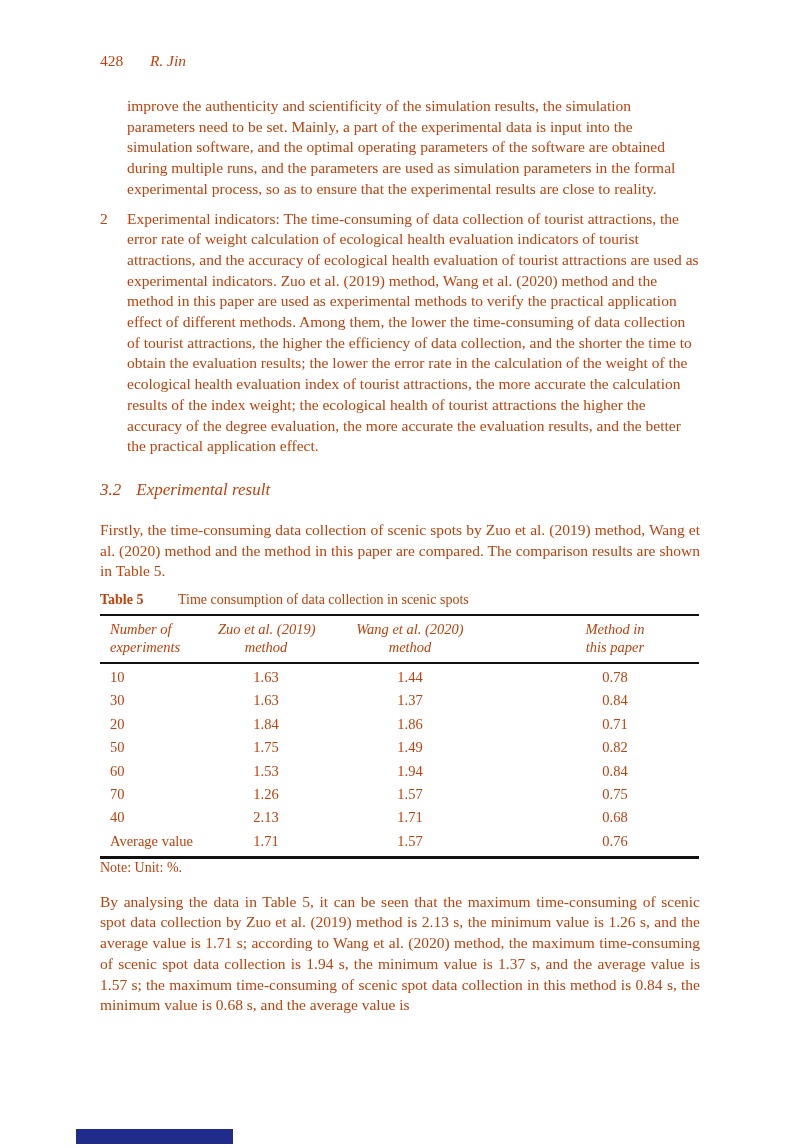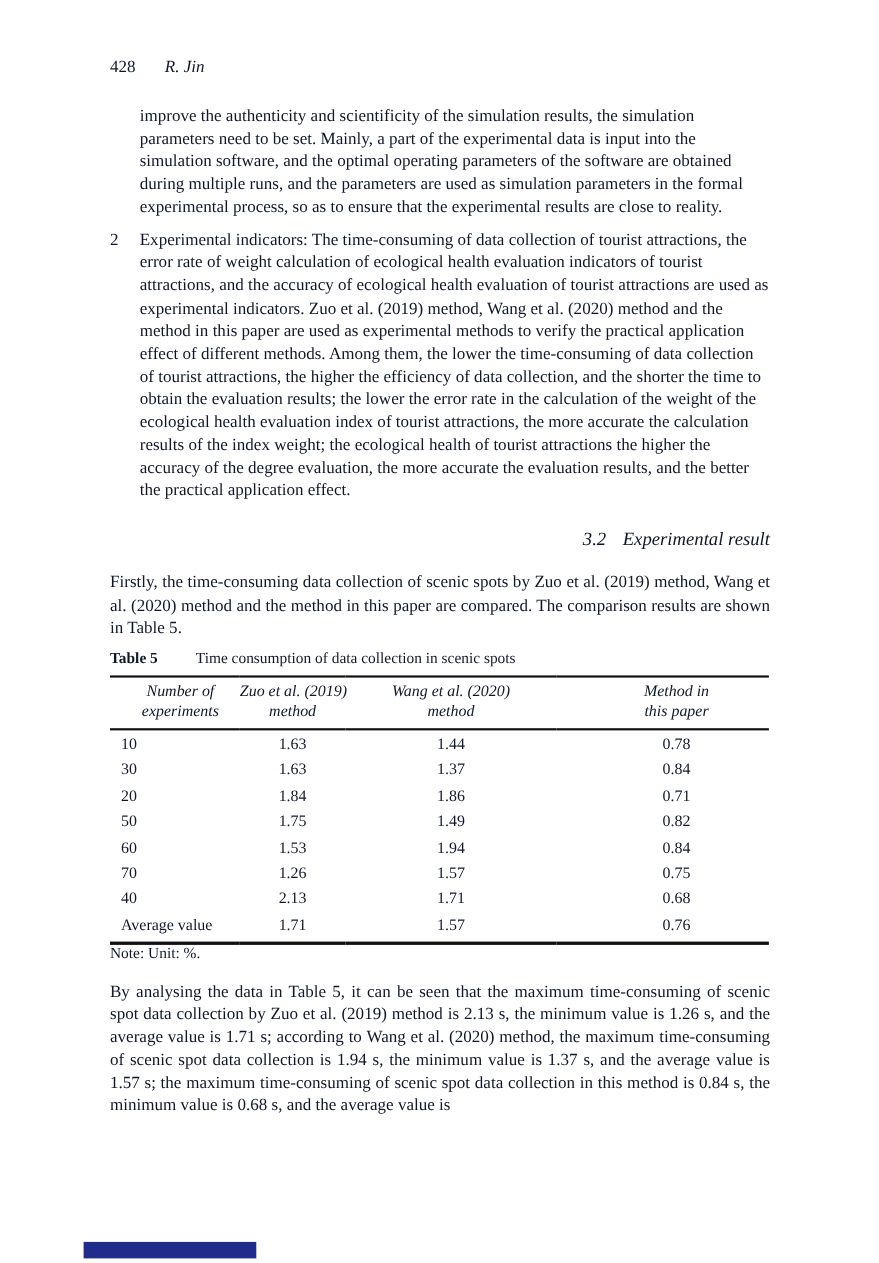--- a/index.html
+++ b/index.html
@@ -48,21 +48,20 @@
     line-height: 20.7px;
   }
   .list-item p { flex: 1; text-align: left; }
 
   .section-heading {
     margin: 22px 0 0 0;
     font-size: 17px;
     font-weight: normal;
     font-style: italic;
     line-height: 21px;
-    text-align: right;
   }
   .section-heading .sec-num { margin-right: 15px; }
 
   .par-intro {
     margin-top: 20px;
     text-align: justify;
   }
   .table-caption {
     margin-top: 9px;
     font-size: 14px;
@@ -90,21 +89,21 @@
     font-style: italic;
     font-weight: normal;
     font-size: 14.5px;
     line-height: 17.5px;
     text-align: center;
     vertical-align: top;
     padding: 5px 0 6px 0;
     border-bottom: 2px solid #111;
   }
   table.data-table th .hline { display: block; white-space: nowrap; }
-  table.data-table th.c1 { text-align: center; padding-left: 10px; font-style: italic; }
+  table.data-table th.c1 { text-align: left; padding-left: 10px; font-style: italic; }
   table.data-table th.c4, table.data-table td.c4 { padding-left: 25px; }
   table.data-table td {
     font-size: 14.5px;
     line-height: 17px;
     padding: 3.2px 0;
     text-align: center;
     white-space: nowrap;
   }
   table.data-table td.c1 { text-align: left; padding-left: 10px; }
   table.data-table tbody tr:first-child td { padding-top: 5px; }
@@ -123,21 +122,21 @@
     position: absolute;
     left: 76px;
     top: 1129px;
     width: 157px;
     height: 15px;
   }
 </style>
 </head>
 <body>
 
-<div class="page" style="color: #0f172a;">
+<div class="page" style="color: #c2410c;">
   <div class="content">
 
     <div class="running-header">
       <span class="pgnum">428</span>
       <span class="author">R. Jin</span>
     </div>
 
     <div class="list-cont body-text">
       <p>improve the authenticity and scientificity of the simulation results, the simulation parameters need to be set. Mainly, a part of the experimental data is input into the simulation software, and the optimal operating parameters of the software are obtained during multiple runs, and the parameters are used as simulation parameters in the formal experimental process, so as to ensure that the experimental results are close to reality.</p>
     </div>

